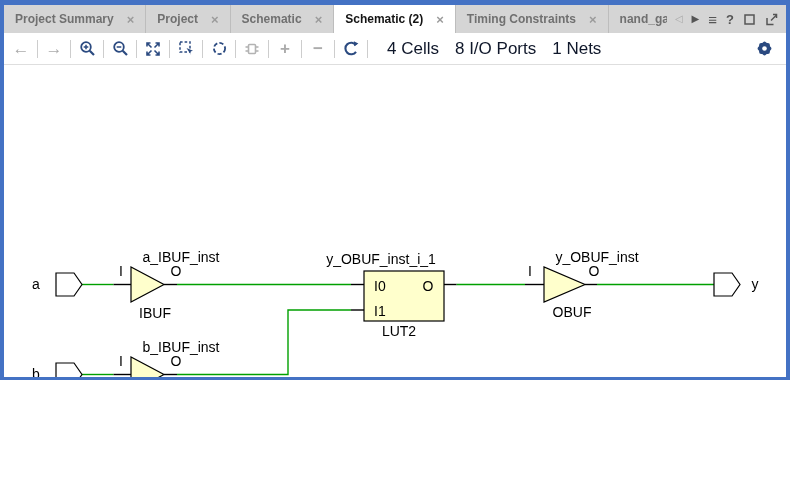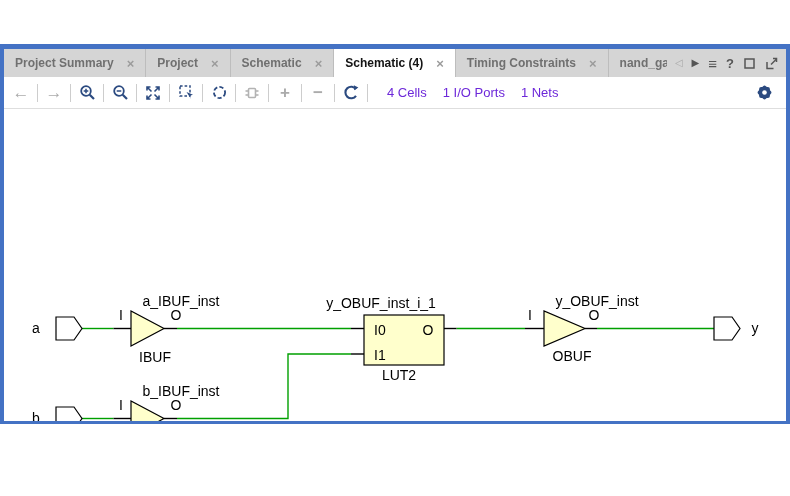--- a/index.html
+++ b/index.html
@@ -1,21 +1,21 @@
 <!DOCTYPE html>
 <html><head>
 <meta charset="utf-8">
 <style>
   * { margin:0; padding:0; box-sizing:border-box; }
   html,body { background:#fff; }
   body { font-family:"Liberation Sans", sans-serif; }
   .window{
     width:790px; height:380px;
     border:4px solid #4472C4; border-top-width:5px; border-bottom-width:3px;
-    display:flex; flex-direction:column; background:#fff;margin-top:44px;
+    display:flex; flex-direction:column; background:#fff;
   }
   
   .tabbar{
     height:28px; background:#D5D5D5; display:flex; align-items:stretch;
     flex:0 0 28px; overflow:hidden;
   }
   .tab{
     display:flex; align-items:center; padding:0 11px;
     border-right:1px solid #BDBDBD; cursor:default; white-space:nowrap;
   }
@@ -43,21 +43,21 @@
     border-bottom:1px solid #DEDEDE; padding-left:4px;
   }
   .tb-btn{
     width:26px; height:28px; display:flex; align-items:center; justify-content:center;
     cursor:pointer;
   }
   .tb-btn svg{ display:block; }
   .tb-sep{ width:1px; height:18px; background:#CDCDCD; margin:0 3px; flex:0 0 1px;}
   .glyph-disabled{ font-size:17px; font-weight:bold; color:#ABABAB; line-height:1; }
   .tb-link{
-    font-size:13px; color:#6d28d9; margin-left:16px; cursor:pointer; white-space:nowrap;
+    font-size:17px; color:#0f172a; margin-left:16px; cursor:pointer; white-space:nowrap;
   }
   .tb-spacer{ flex:1; }
   .gear-btn{ margin-right:9px; }
   
   .canvas{ flex:1; background:#FFFFFF; position:relative; overflow:hidden; }
   .sch text{ font-family:"Liberation Sans", sans-serif; font-size:14px; fill:#000; }
   .sch .wire{ fill:none; stroke-width:1.4; }
   .sch .pin{ stroke:#000; stroke-width:1.4; fill:none; }
   .sch .cell{ stroke:#000; stroke-width:1.2; }
   .sch .port{ fill:#FFFFFF; stroke:#000; stroke-width:1.2; }
@@ -74,21 +74,21 @@
     </div>
     <div class="tab">
       <span class="tab-label">Project</span>
       <span class="tab-close">×</span>
     </div>
     <div class="tab">
       <span class="tab-label">Schematic</span>
       <span class="tab-close">×</span>
     </div>
     <div class="tab active">
-      <span class="tab-label">Schematic (4)</span>
+      <span class="tab-label">Schematic (2)</span>
       <span class="tab-close">×</span>
     </div>
     <div class="tab">
       <span class="tab-label">Timing Constraints</span>
       <span class="tab-close">×</span>
     </div>
     <div class="tab truncated">
       <span class="tab-label">nand_gate.s</span>
     </div>
 
@@ -180,21 +180,21 @@
     <span class="tb-sep"></span>
     <span class="tb-btn">
       <svg width="17" height="17" viewBox="0 0 17 17">
         <path d="M13,5.2 A5.8,5.8 0 1 0 13,11.8" fill="none" stroke="#2B4A80" stroke-width="2.1"></path>
         <polygon points="10.8,1.2 15.4,3.6 11.2,6.2" fill="#2B4A80"></polygon>
       </svg>
     </span>
     <span class="tb-sep"></span>
 
     <span class="tb-link">4 Cells</span>
-    <span class="tb-link">1 I/O Ports</span>
+    <span class="tb-link">8 I/O Ports</span>
     <span class="tb-link">1 Nets</span>
 
     <span class="tb-spacer"></span>
     <span class="tb-btn gear-btn">
       <svg width="17" height="17" viewBox="0 0 17 17">
         <g transform="translate(8.5,8.5)" fill="#2B4A80">
           <rect x="-5.4" y="-5.4" width="10.8" height="10.8" rx="2"></rect>
           <rect x="-5.4" y="-5.4" width="10.8" height="10.8" rx="2" transform="rotate(45)"></rect>
           <circle cx="0" cy="0" r="2.3" fill="#FFFFFF"></circle>
         </g>

